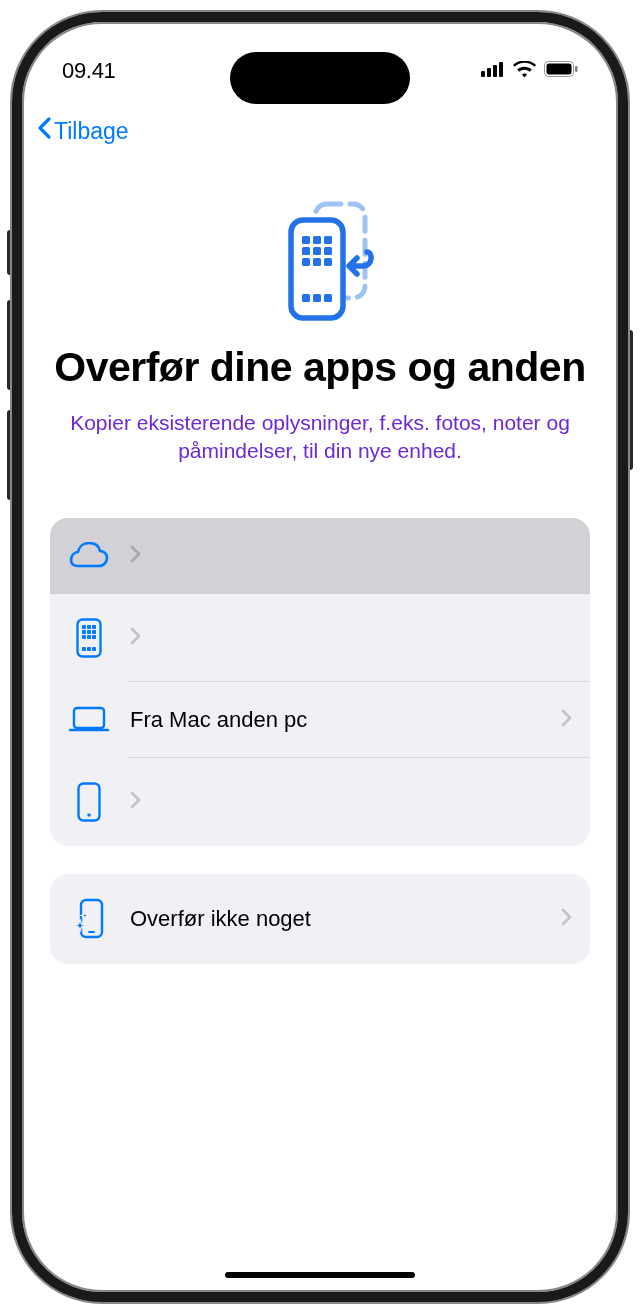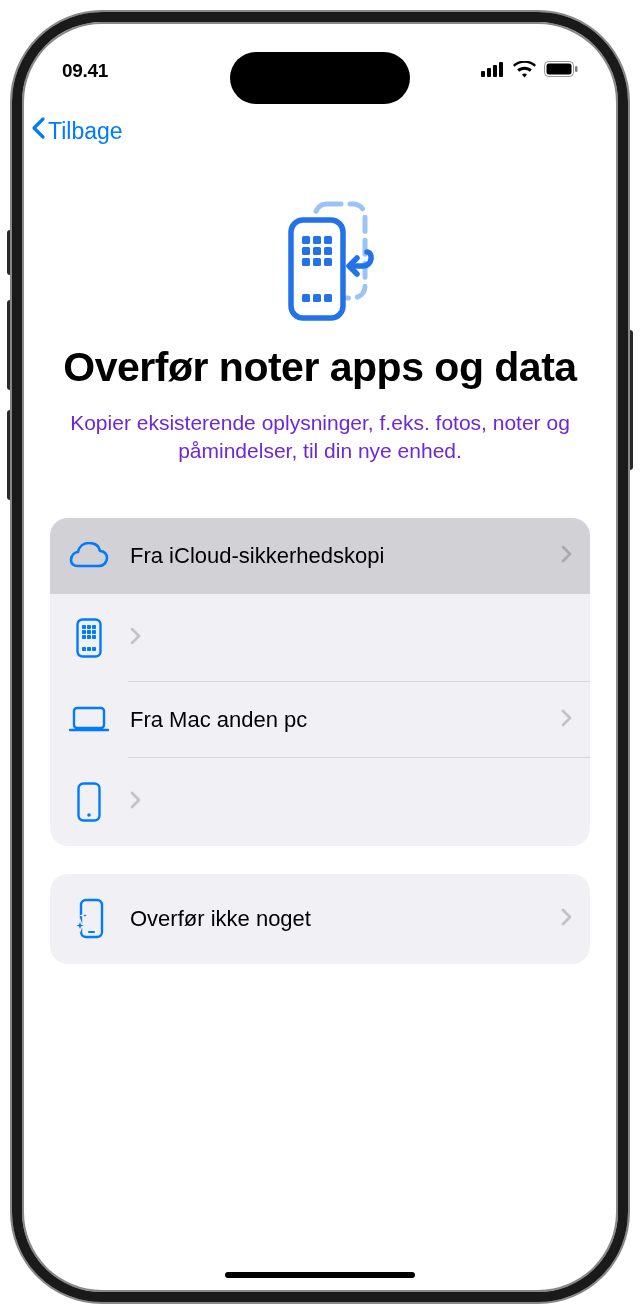--- a/index.html
+++ b/index.html
@@ -64,32 +64,32 @@
     }
     
     .status-bar {
       display: flex;
       justify-content: space-between;
       align-items: center;
       padding: 26px 40px 0;
       height: 72px;
     }
     .status-time {
-      font-size: 19px;
-      font-weight: 700;
+      font-size: 22px;
+      font-weight: 400;
       letter-spacing: -0.3px;
     }
     .status-right {
       display: flex;
       align-items: center;
       gap: 8px;
     }
     
     .nav-bar {
-      padding: 22px 8px 8px;
+      padding: 22px 14px 8px;
     }
     .back-button {
       display: inline-flex;
       align-items: center;
       color: #007aff;
       font-size: 23px;
       gap: 2px;
     }
     
     .hero {
@@ -246,35 +246,34 @@
 
           <rect x="47" y="100" width="8" height="8" rx="1.5"></rect>
           <rect x="58" y="100" width="8" height="8" rx="1.5"></rect>
           <rect x="69" y="100" width="8" height="8" rx="1.5"></rect>
         </g>
 
         <path d="M112 58 C118 58 118 72 108 72 L96 72" stroke="#2472e8" stroke-width="5.5" fill="none" stroke-linecap="round"></path>
         <path d="M102 64 L94 72 L102 80" stroke="#2472e8" stroke-width="5.5" fill="none" stroke-linecap="round" stroke-linejoin="round"></path>
       </svg>
     </div>
-    <h1 class="hero-title">Overfør noter apps og data</h1>
+    <h1 class="hero-title">Overfør dine apps og anden</h1>
     <p class="hero-subtitle">Kopier eksisterende oplysninger, f.eks. fotos, noter og påmindelser, til din nye enhed.</p>
   </div>
 
   <div class="option-section">
 
     <div class="option-group">
 
       <div class="option-row selected">
         <div class="option-icon">
           <svg width="40" height="28" viewBox="0 0 40 28">
             <path d="M30 24 C35 24 38 20 38 16 C38 12 35 9 31 9 C30 4 26 1 20 1 C14 1 10 5 9 10 C5 10 2 14 2 18 C2 22 5 24 9 24 Z" stroke="#007aff" stroke-width="2.6" fill="none" stroke-linejoin="round"></path>
           </svg>
         </div>
-        <div class="option-label">Fra iCloud-sikkerhedskopi</div>
         <div class="chevron">
           <svg width="11" height="18" viewBox="0 0 11 18">
               <path d="M2 2 L9 9 L2 16" stroke="#a9a9af" stroke-width="2.8" fill="none" stroke-linecap="round" stroke-linejoin="round"></path>
             </svg>
         </div>
       </div>
 
       <div class="option-row">
         <div class="option-icon">
           <svg width="26" height="40" viewBox="0 0 26 40">

